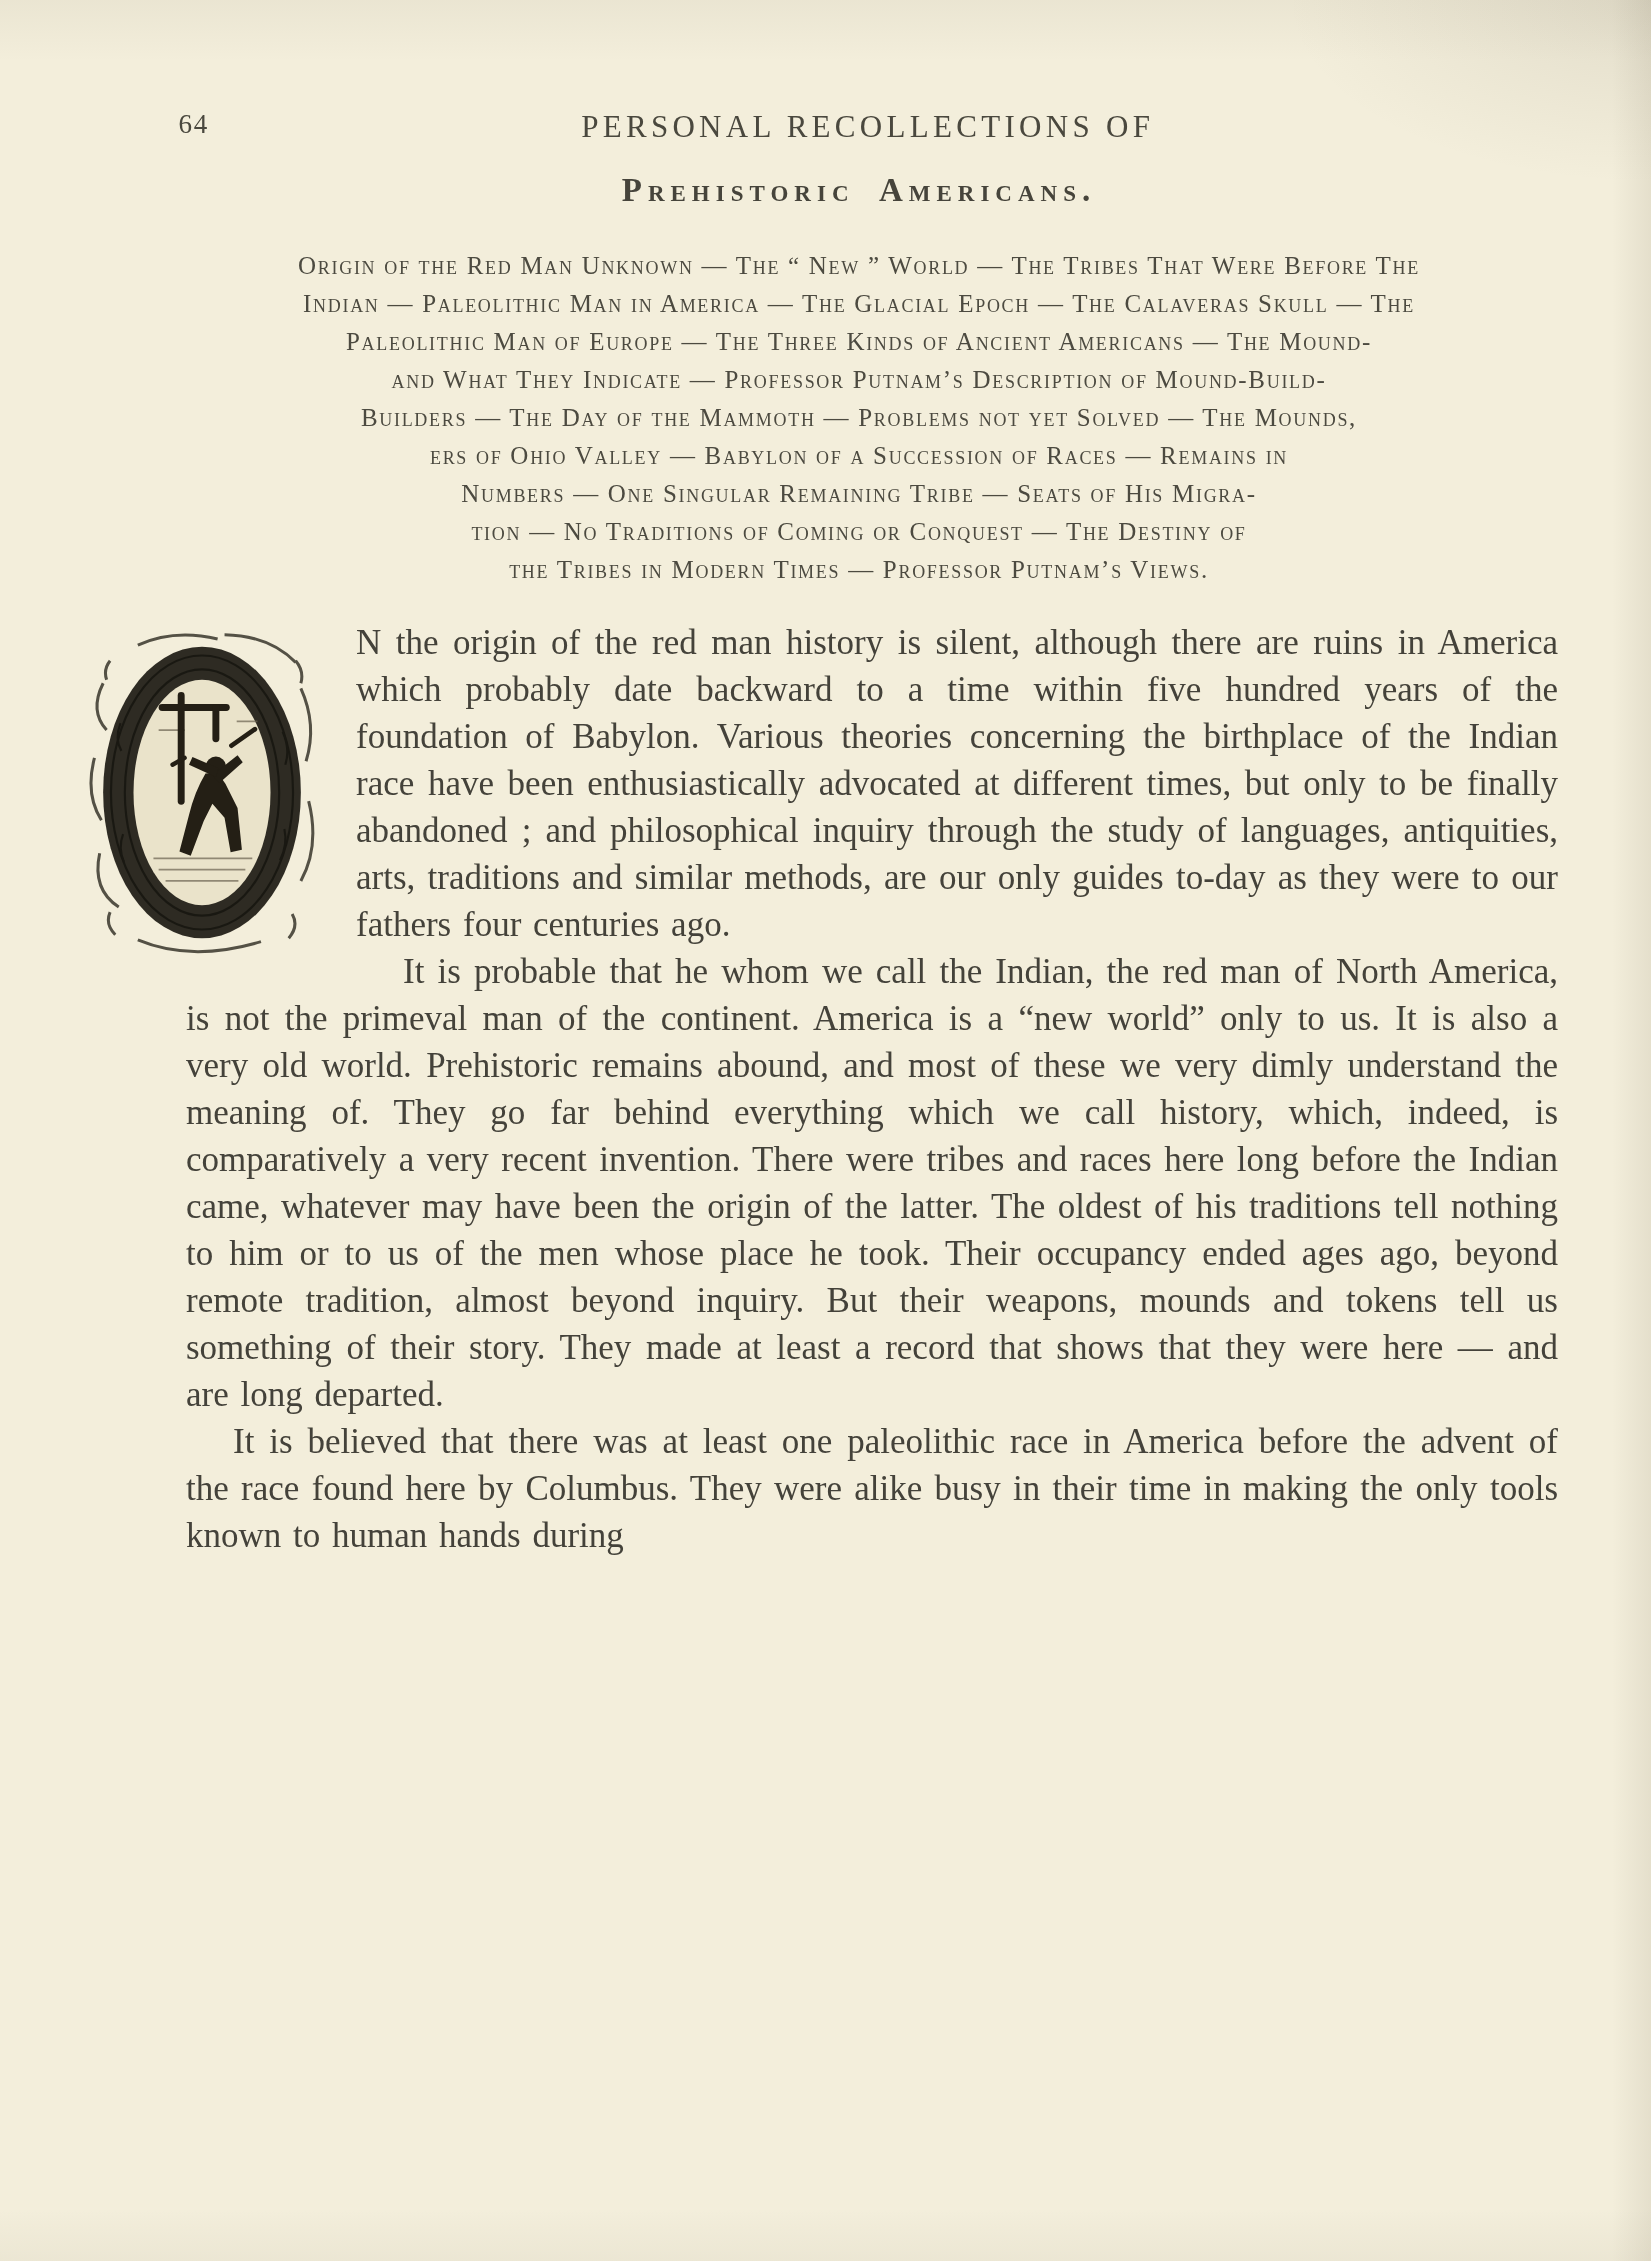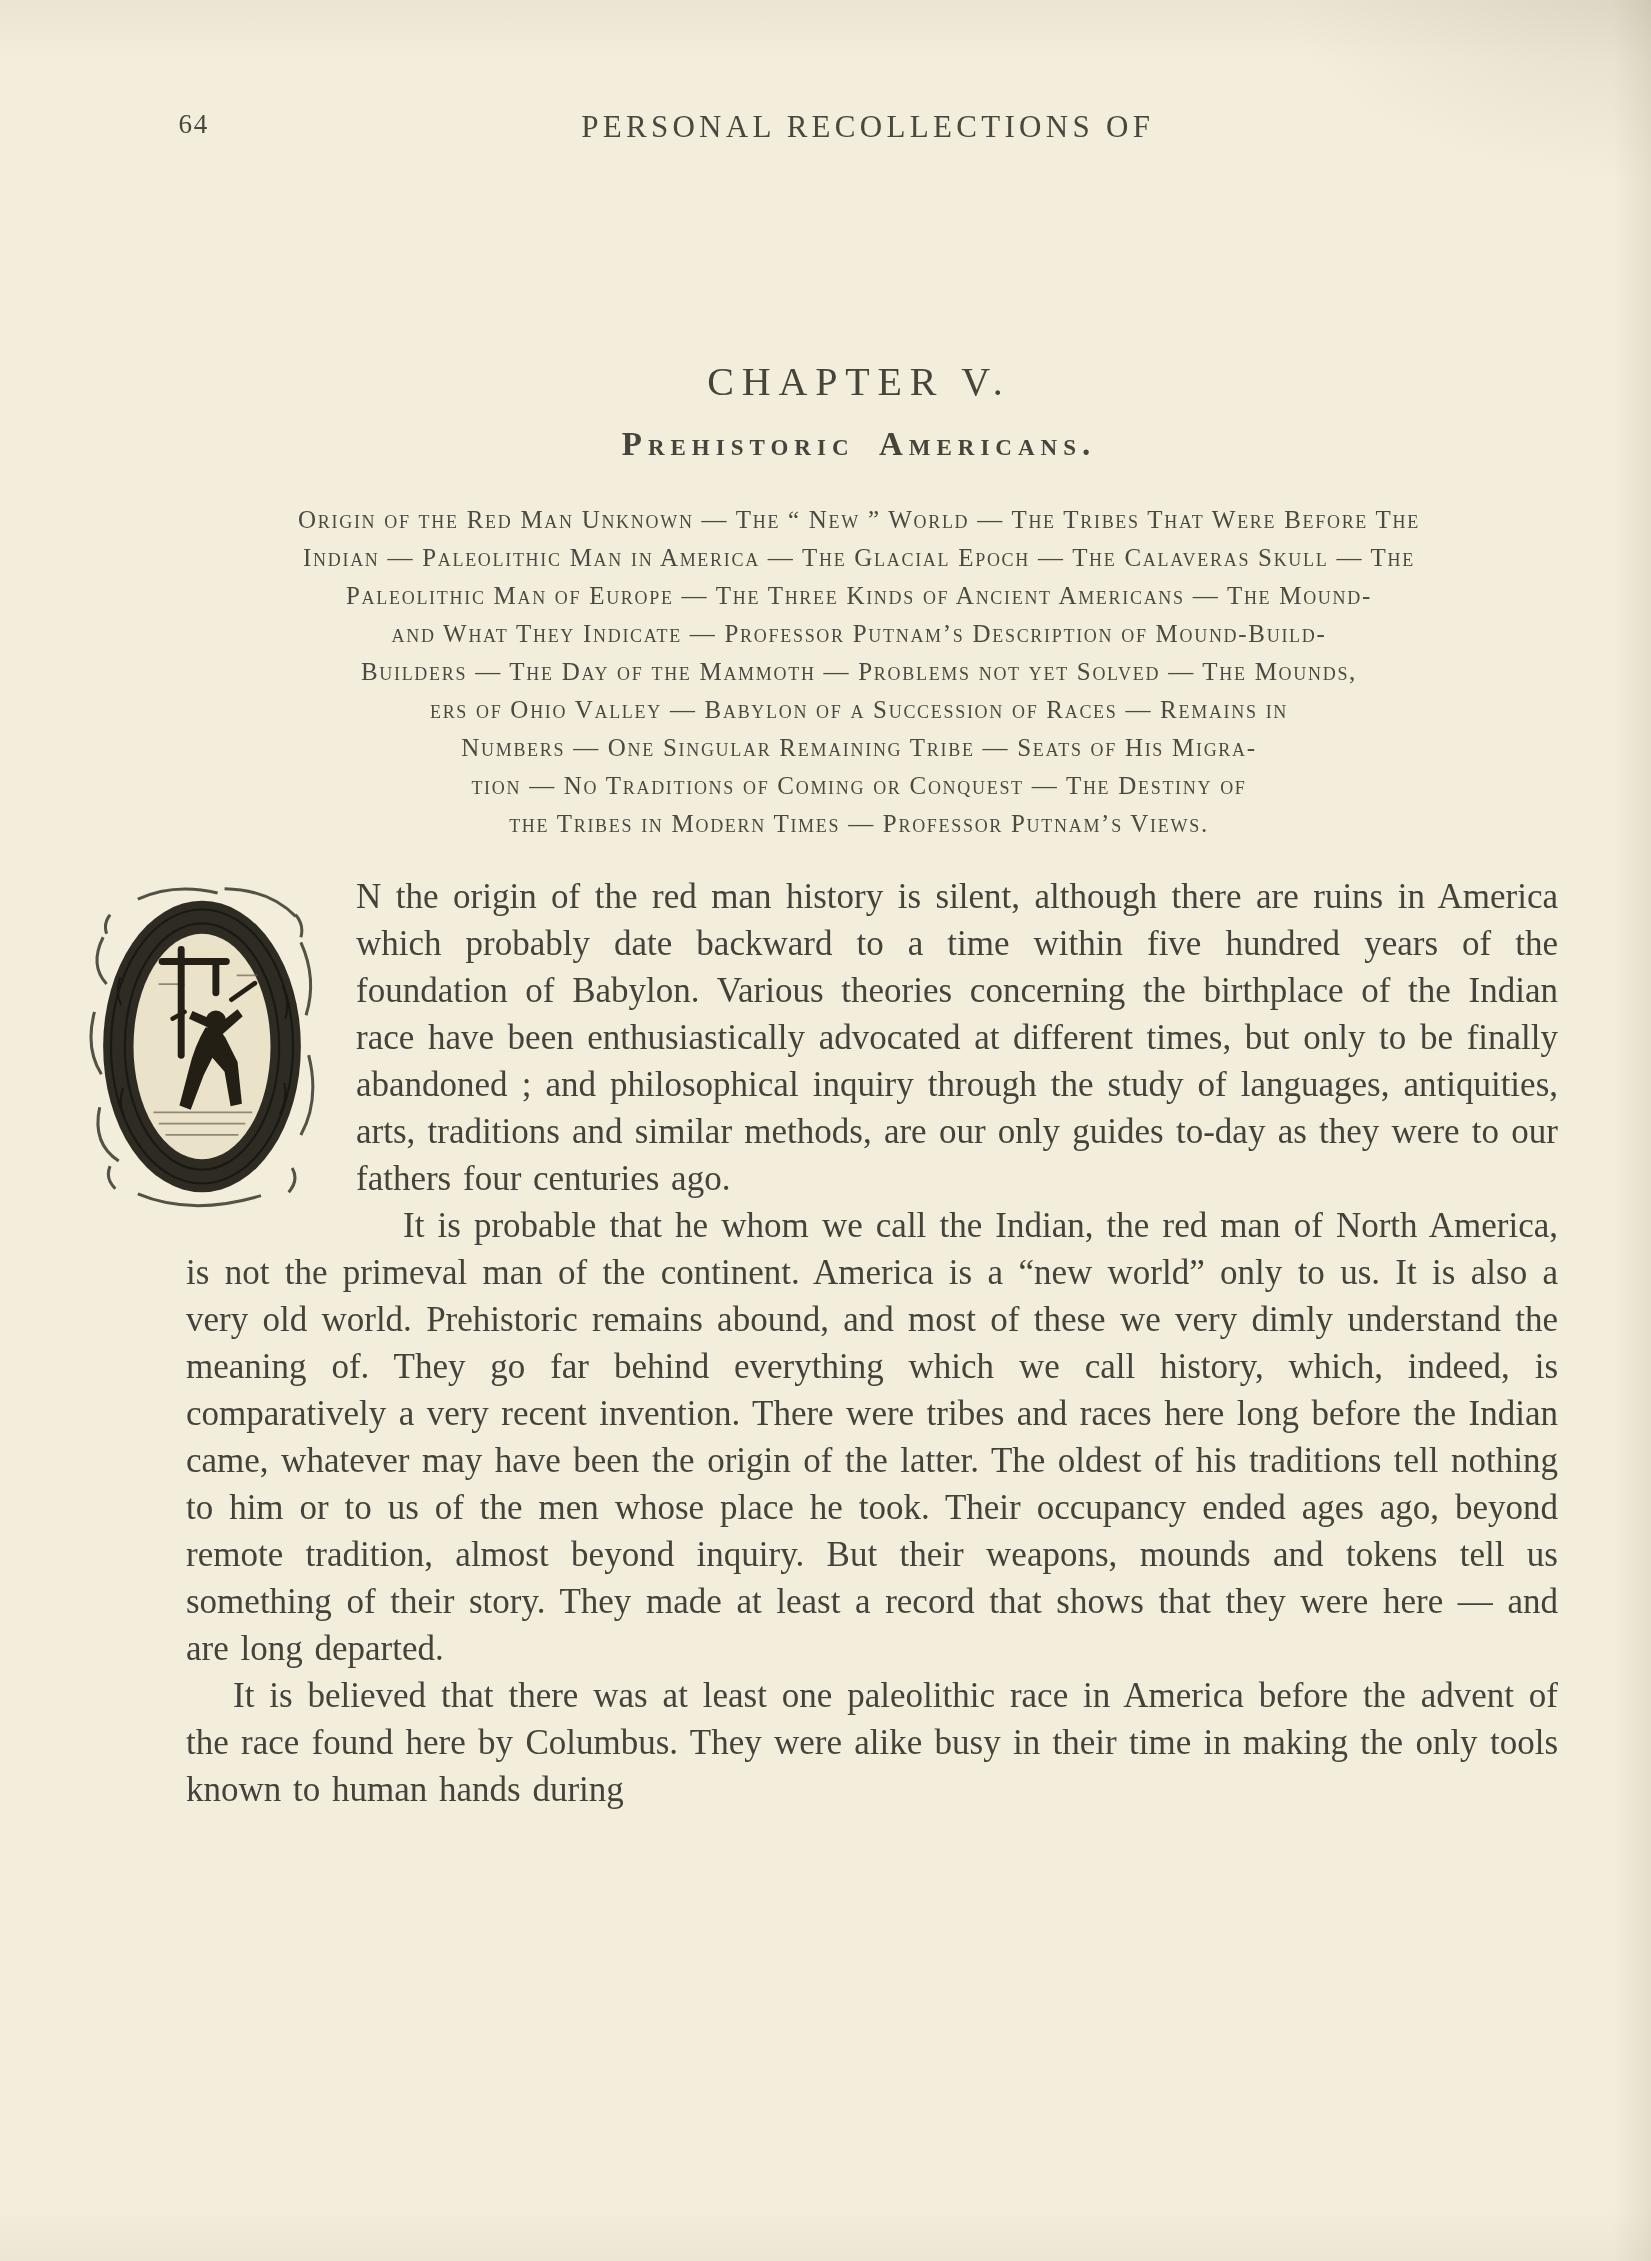--- a/index.html
+++ b/index.html
@@ -105,21 +105,20 @@
 </head>
 <body>
 
 <div class="page">
 
   <header class="running-head">
     <span class="page-num">64</span>
     <span class="head-title">PERSONAL RECOLLECTIONS OF</span>
   </header>
 
-  <h1 class="chapter-title">CHAPTER V.</h1>
 
   <h2 class="chapter-subtitle">Prehistoric Americans.</h2>
 
   <div class="synopsis">
       <div class="synopsis-line">Origin of the Red Man Unknown — The “ New ” World — The Tribes That Were Before The</div>
       <div class="synopsis-line">Indian — Paleolithic Man in America — The Glacial Epoch — The Calaveras Skull — The</div>
       <div class="synopsis-line">Paleolithic Man of Europe — The Three Kinds of Ancient Americans — The Mound-</div>
       <div class="synopsis-line">and What They Indicate — Professor Putnam’s Description of Mound-Build-</div>
       <div class="synopsis-line">Builders — The Day of the Mammoth — Problems not yet Solved — The Mounds,</div>
       <div class="synopsis-line">ers of Ohio Valley — Babylon of a Succession of Races — Remains in</div>

